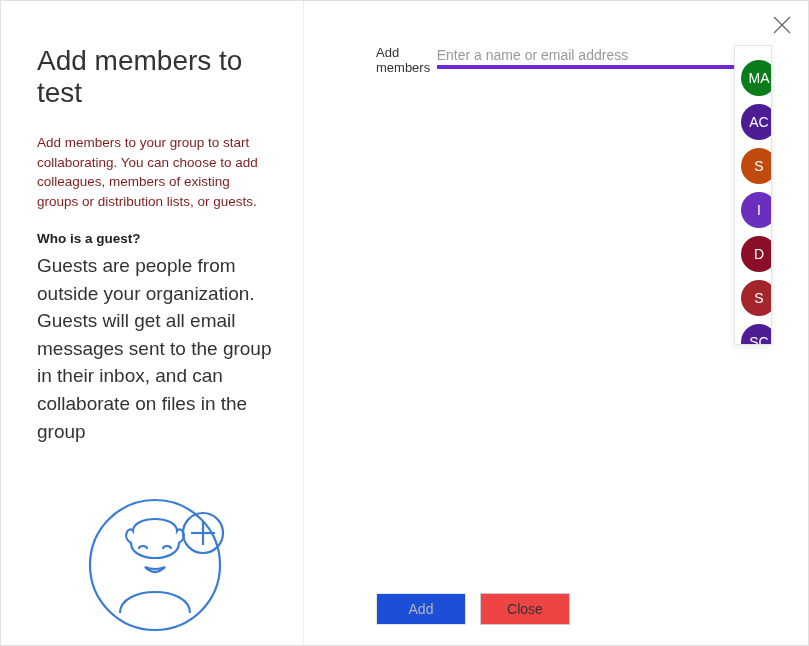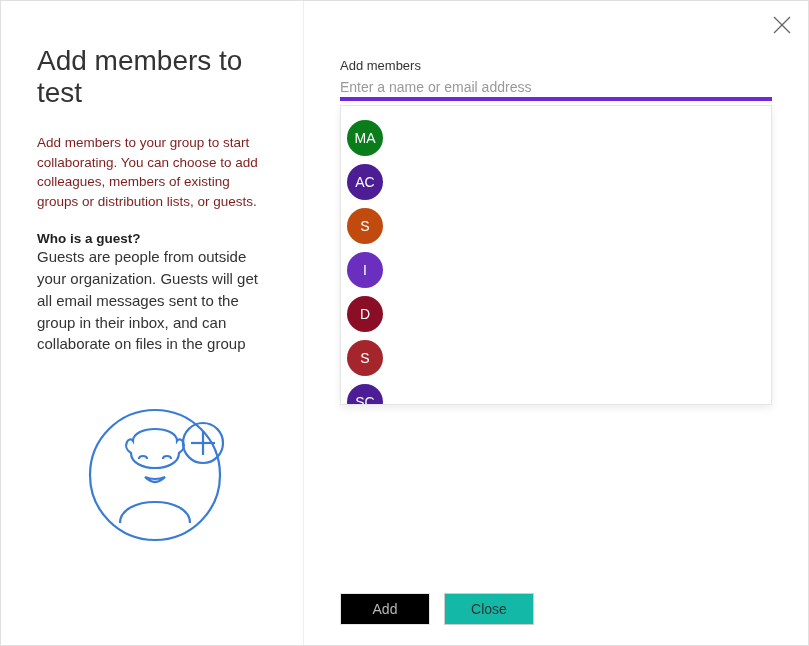--- a/index.html
+++ b/index.html
@@ -9,35 +9,35 @@
     width: 809px;
     height: 646px;
     overflow: hidden;
     position: relative;
     border: 1px solid #e0e0e0;
   }
   .dialog {
     display: flex;
     width: 100%;
     height: 100%;
+    gap: 36px;
   }
   .left-pane {
     width: 303px;
     padding: 44px 30px 20px 36px;
     border-right: 1px solid #eee;
     display: flex;
     flex-direction: column;
   }
   .right-pane {
     flex: 1;
     position: relative;
     padding: 44px 36px 20px 36px;
     display: flex;
-    flex-direction: column;
-    margin-top: 13px;
+    flex-direction: row;
   }
   .close-btn {
     position: absolute;
     top: 14px;
     right: 16px;
     width: 20px;
     height: 20px;
     cursor: pointer;
     color: #666;
   }
@@ -51,24 +51,24 @@
   .desc {
     font-size: 13.5px;
     line-height: 1.45;
     color: #7f1d1d;
     margin-bottom: 20px;
   }
   .subhead {
     font-size: 13.5px;
     font-weight: 600;
     color: #222;
-    margin-bottom: 0;
+    margin-bottom: 6px;
   }
   .guest-desc {
-    font-size: 15px;
+    font-size: 19px;
     line-height: 1.45;
     color: #333;
   }
   .illustration {
     margin-top: 40px;
     align-self: center;
   }
   .section-label {
     font-size: 13px;
     color: #333;
@@ -125,27 +125,27 @@
     position: absolute;
     bottom: 20px;
     left: 36px;
     display: flex;
     gap: 14px;
   }
   .btn {
     min-width: 90px;
     height: 32px;
     border: 1px solid #ccc;
-    background: #14b8a6;
+    background: #ef4444;
     font-size: 14px;
     cursor: pointer;
     color: #333;
   }
   .btn[disabled] {
-    background: #000000;
+    background: #1d4ed8;
     color: #b5b5b5;
     cursor: not-allowed;
     border-color: #e5e5e5;
   }
 </style>
 </head>
 <body>
 
 <div class="dialog">
 

